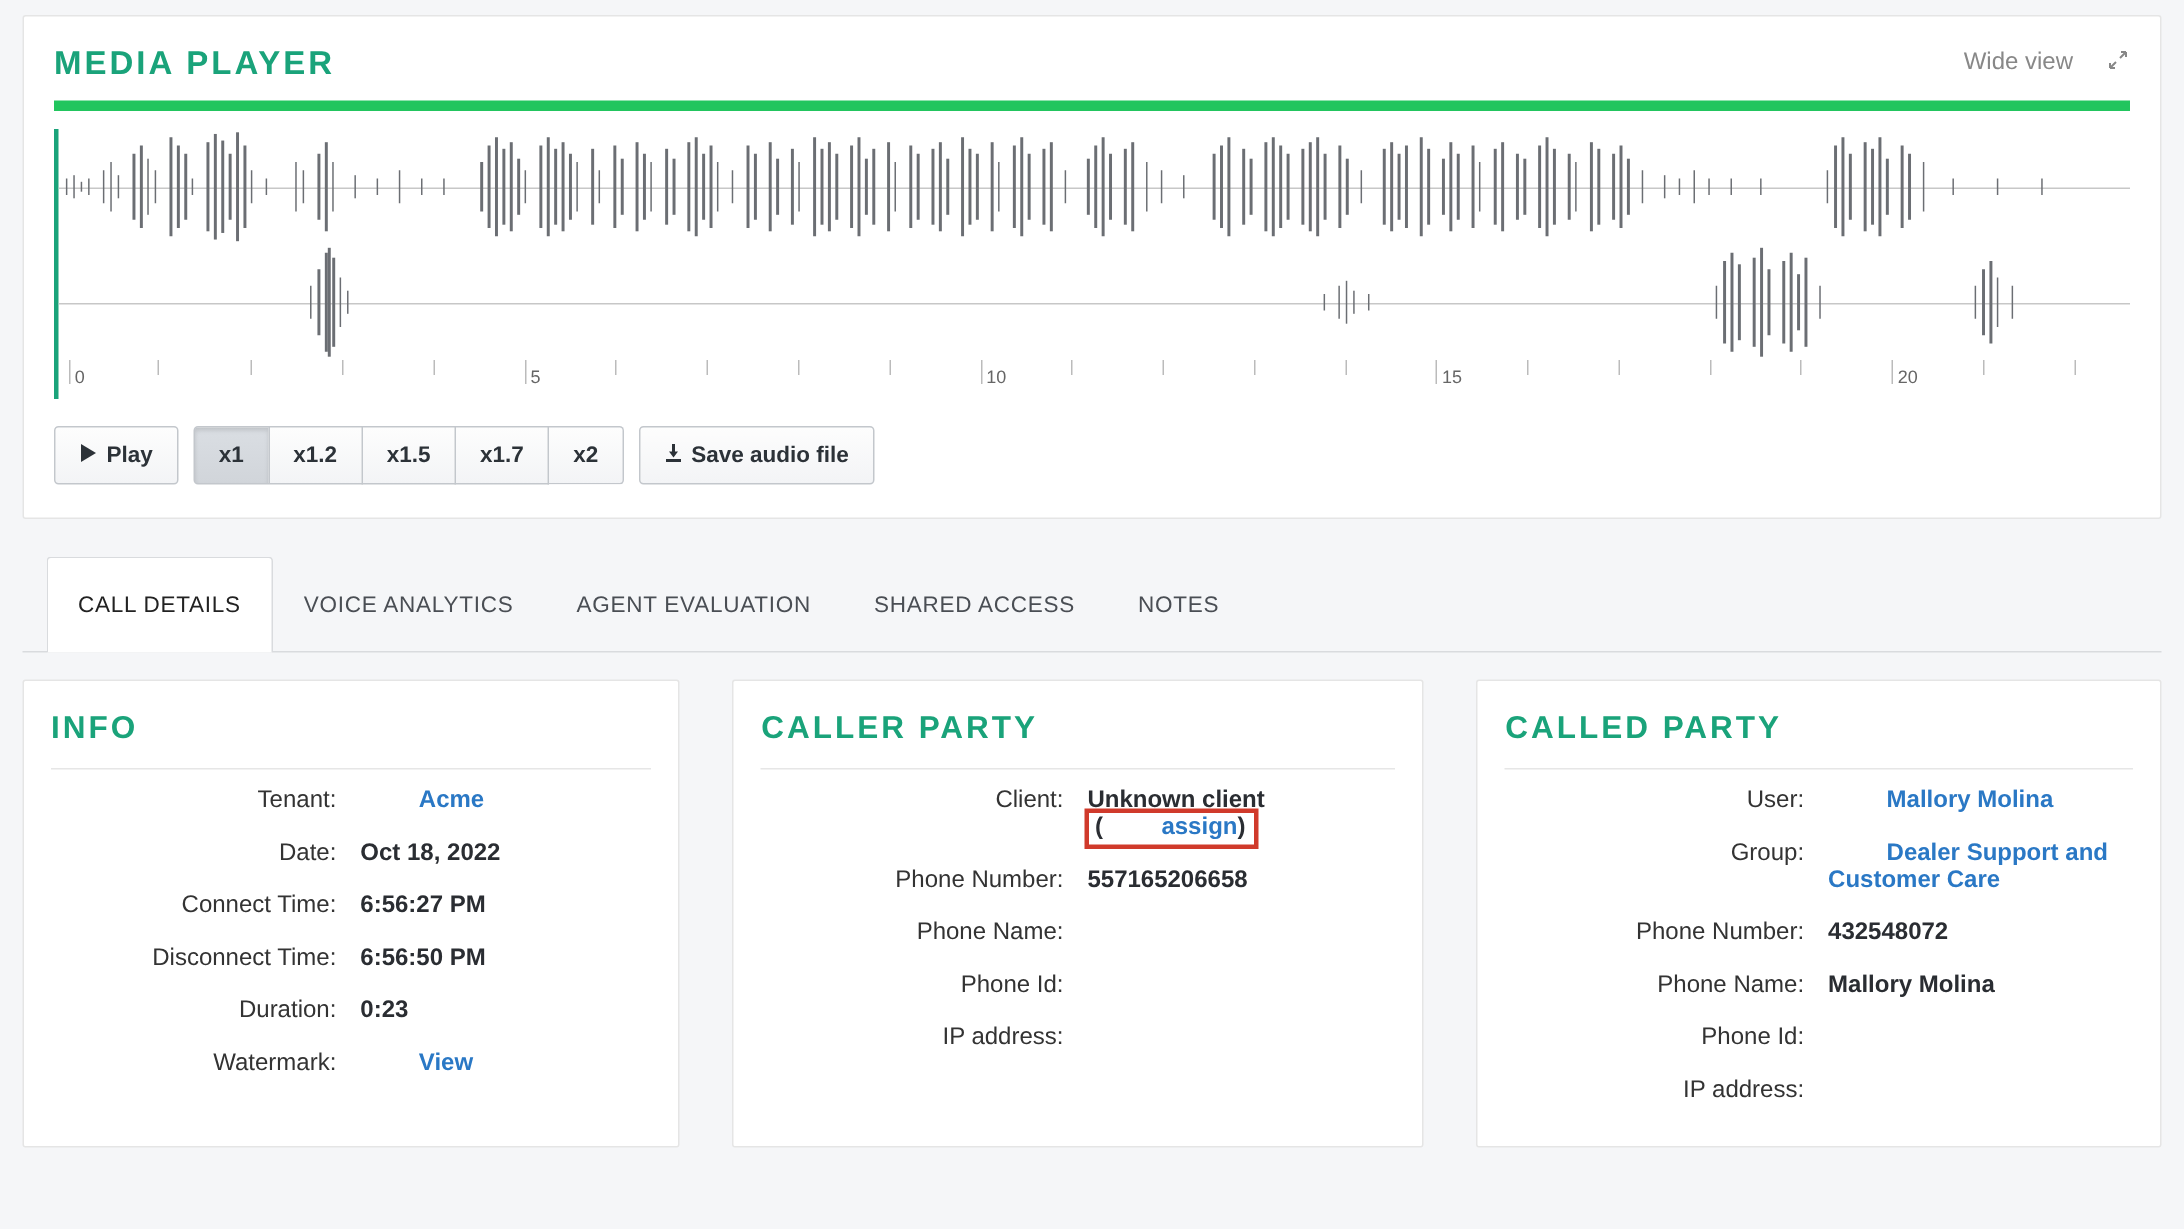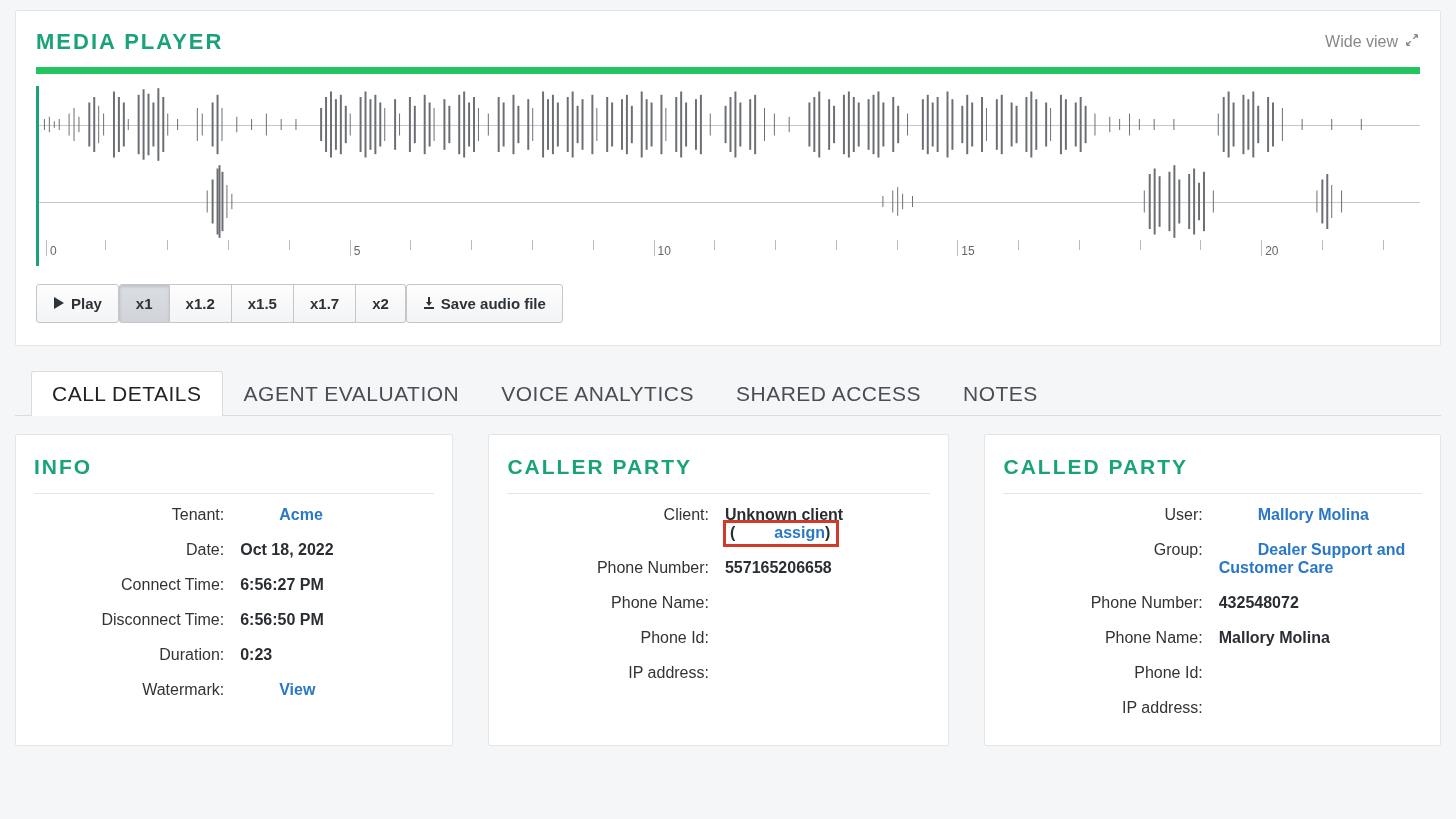--- a/index.html
+++ b/index.html
@@ -2,44 +2,44 @@
 <html><head>
 <meta charset="utf-8">
 <style>
 * { box-sizing: border-box; margin: 0; padding: 0; }
 body { font-family: "Segoe UI", Arial, sans-serif; background: #f5f6f8; padding: 10px 15px; color: #333; font-size: 15px; }
 
 .panel { background: #fff; border: 1px solid #e5e5e5; padding: 18px 20px 22px 20px; margin-bottom: 10px; border-radius: 2px; }
 
 .mp-header { display: flex; justify-content: space-between; align-items: center; border-bottom: 7px solid #22c55e; padding-bottom: 12px; margin-bottom: 0; }
 .mp-title { color: #1aa37a; font-weight: 700; font-size: 22px; letter-spacing: 2px; }
-.wide-view { color: #888; font-size: 16px; cursor: pointer; display: flex; align-items: center; gap: 6px; }
+.wide-view { color: #888; font-size: 16px; cursor: pointer; display: flex; align-items: center; gap: 22px; }
 .wide-view svg { width: 16px; height: 16px; }
 
 .waveform-area { position: relative; height: 180px; margin: 12px 0 18px 0; border-left: 3px solid #1aa37a; display: flex; flex-direction: column; }
 .wave-track { flex: 1; position: relative; overflow: hidden; }
 .wave-track svg { position: absolute; inset: 0; width: 100%; height: 100%; }
 .timeline { height: 26px; position: relative; }
 .timeline .tick { position: absolute; top: 0; width: 1px; height: 10px; background: #bbb; }
 .timeline .tick.major { height: 16px; }
 .timeline .label { position: absolute; top: 4px; font-size: 12px; color: #666; margin-left: 4px; }
 .center-line { position: absolute; left: 0; right: 0; top: 50%; height: 1px; background: #c7c7c7; }
 
-.controls { display: flex; }
+.controls { display: flex; gap: 10px; }
 .btn-group { display: inline-flex; }
 .btn { display: inline-flex; align-items: center; gap: 6px; background: linear-gradient(#fdfdfd,#f3f4f6); border: 1px solid #c3c7cc; color: #2c3238; font-weight: 700; font-size: 15px; padding: 10px 16px; cursor: pointer; border-radius: 3px; }
 .btn-group .btn { border-radius: 0; }
 .btn-group .btn:first-child { border-radius: 3px 0 0 3px; }
 .btn-group .btn:last-child { border-radius: 0 3px 3px 0; }
 .btn-group .btn + .btn { border-left: none; }
 .btn.active { background: linear-gradient(#dadee3,#d1d5da); box-shadow: inset 0 2px 3px rgba(0,0,0,0.12); }
 .btn svg { width: 12px; height: 12px; }
 
 .tabs { display: flex; border-bottom: 1px solid #d9dbde; padding-left: 16px; margin-top: 24px; }
-.tab { padding: 10px 20px; color: #4a4e54; font-size: 21px; letter-spacing: 0.5px; cursor: pointer; border: 1px solid transparent; border-bottom: none; position: relative; top: 1px; background: transparent; }
+.tab { padding: 23px 20px; color: #4a4e54; font-size: 15px; letter-spacing: 0.5px; cursor: pointer; border: 1px solid transparent; border-bottom: none; position: relative; top: 1px; background: transparent; }
 .tab.active { background: #fff; border-color: #d9dbde; border-radius: 3px 3px 0 0; color: #222; }
 
 .cards { display: grid; grid-template-columns: 0.97fr 1.02fr 1.01fr; gap: 35px; margin-top: 18px; }
 .card { background: #fff; border: 1px solid #e5e5e5; padding: 20px 18px 28px 18px; border-radius: 2px; }
 .card-title { color: #1aa37a; font-weight: 700; font-size: 21px; letter-spacing: 2px; border-bottom: 1px solid #e6e6e6; padding-bottom: 14px; margin-bottom: 12px; }
 .kv { display: grid; grid-template-columns: 1fr 1fr; gap: 17px 12px; }
 .kv .k { text-align: right; color: #333; font-size: 16px; padding-right: 4px; }
 .kv .v { font-weight: 700; color: #2a2d32; font-size: 16px; }
 .link { color: #2a78c5; font-weight: 700; cursor: pointer; margin-left: 39px; }
 .assign-box { border: 3px solid #d03a2b; padding: 1px 6px 3px 4px; margin-left: -2px; }
@@ -320,22 +320,22 @@
       <span><svg viewBox="0 0 12 12">
             <path fill="#2c3238" d="M5 0h2v5h2L6 9 3 5h2V0zM1 10h10v2H1z"></path>
           </svg></span>
       <span>Save audio file</span>
     </button>
   </div>
 </div>
 
 <div class="tabs">
   <div class="tab active">CALL DETAILS</div>
+  <div class="tab">VOICE ANALYTICS</div>
   <div class="tab">AGENT EVALUATION</div>
-  <div class="tab">VOICE ANALYTICS</div>
   <div class="tab">SHARED ACCESS</div>
   <div class="tab">NOTES</div>
 </div>
 
 <div class="cards">
 
   <div class="card">
     <div class="card-title">INFO</div>
     <div class="kv">
       <div class="k">Tenant:</div>

